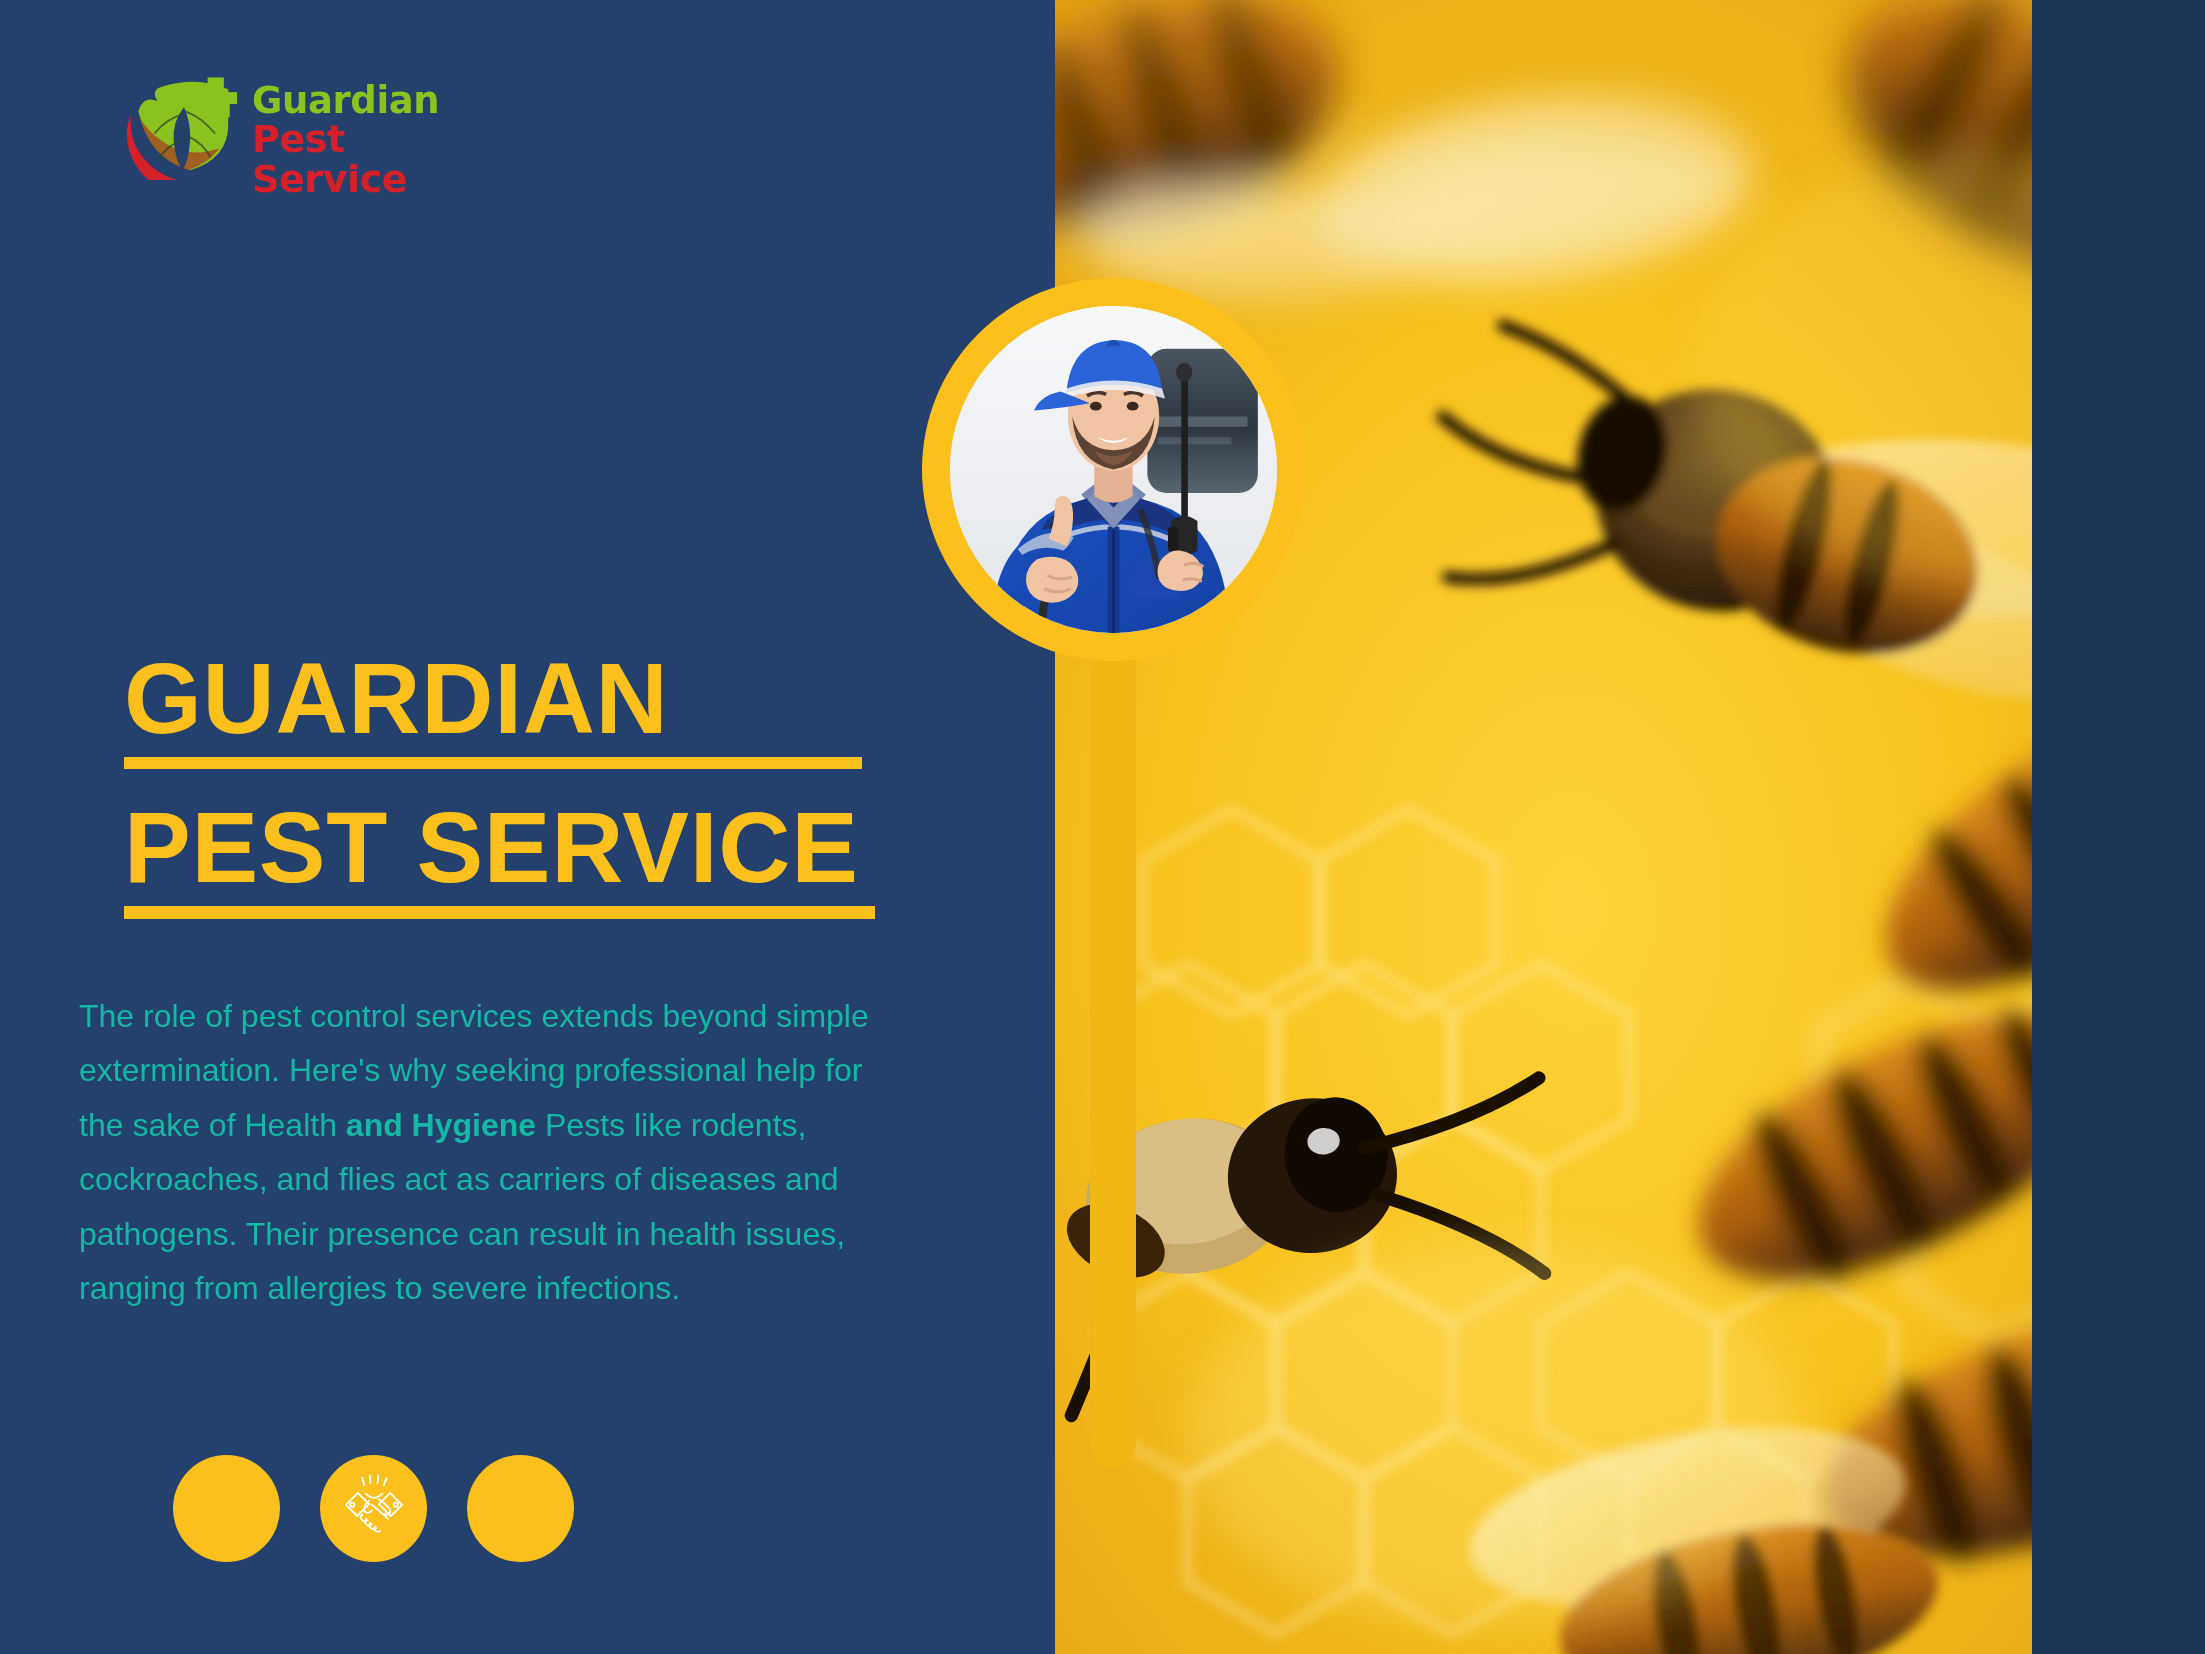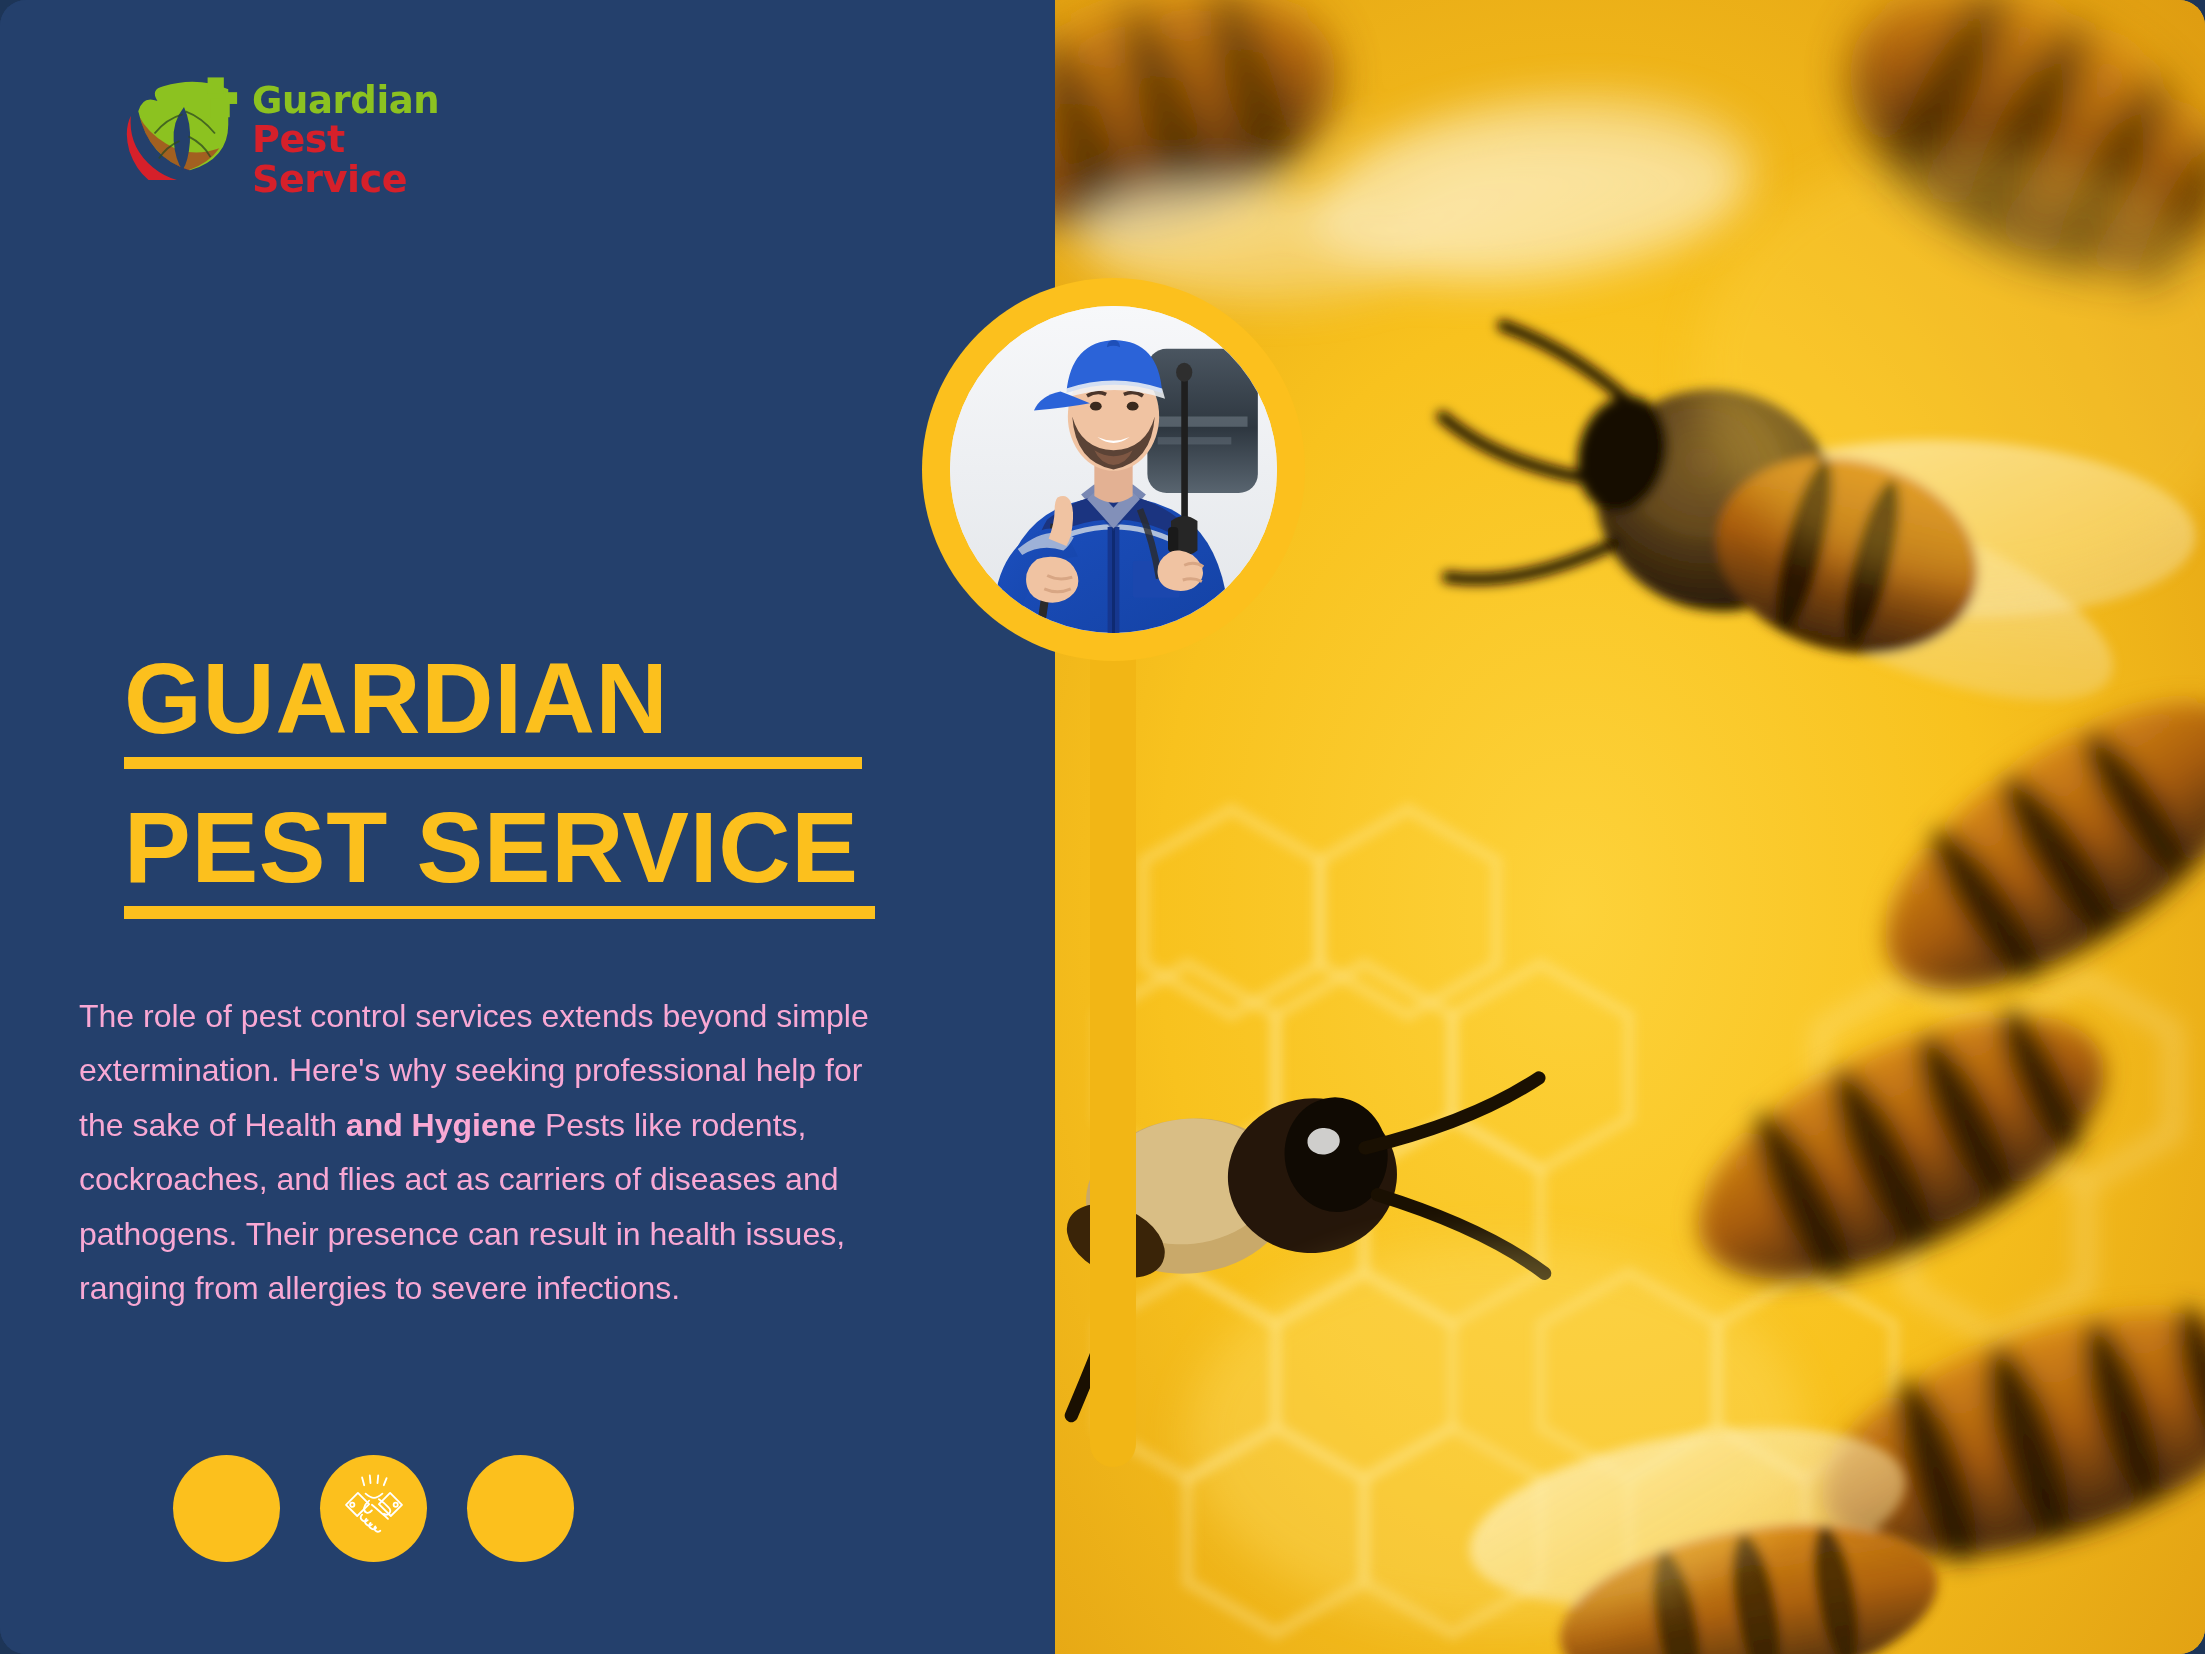--- a/index.html
+++ b/index.html
@@ -1,23 +1,22 @@
 <!DOCTYPE html>
 <html style="font-size:11.8px"><head>
 <meta charset="utf-8">
 <style>
   html,body{margin:0;padding:0;background:#1d3557;}
   body{font-family:"Liberation Sans",sans-serif;}
 
   .poster{
     position:relative;
-    width:2205px;height:1654px;
+    width:2032px;height:1654px;
     overflow:hidden;
     background:#24406c;
-    border-radius:26px;
   }
 
   
   .left-panel{
     position:absolute;left:0;top:0;
     width:1055px;height:1654px;
     background:#24406c;
     z-index:3;
   }
 
@@ -67,21 +66,21 @@
   }
   .headline-rule.r1{width:738px;}
   .headline-rule.r2{width:751px;}
 
   
   .body-copy{
     position:absolute;left:79px;top:957px;
     width:835px;
     font-size:32px;
     line-height:1.70;
-    color:#f9a8d4;
+    color:#14b8a6;
     font-weight:400;
     z-index:6;
   }
   .body-copy b{font-weight:bold;}
 
   
   .dots{
     position:absolute;left:173px;top:1455px;
     display:flex;gap:40px;
     z-index:6;

